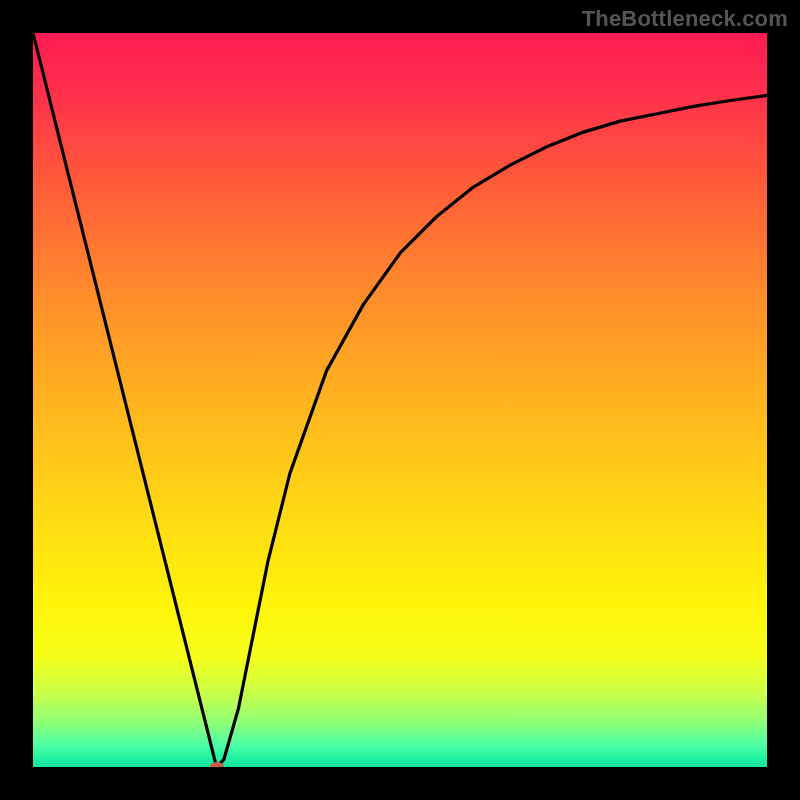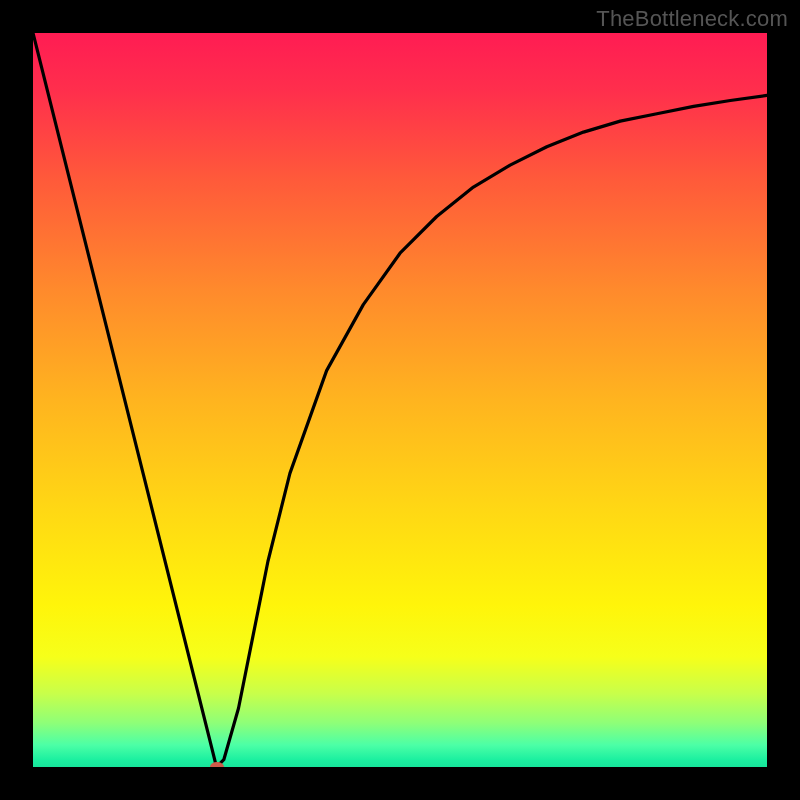--- a/index.html
+++ b/index.html
@@ -50,21 +50,21 @@
     left: 0; top: 0;
     width: 734px;
     height: 734px;
   }
   .attribution {
     position: absolute;
     top: 6px;
     right: 12px;
     color: #555;
     font-size: 22px;
-    font-weight: 400;
+    font-weight: 700;
     letter-spacing: 0.2px;
     user-select: none;
   }
   .marker {
     position: absolute;
     width: 14px;
     height: 10px;
     background: #cf5b4a;
     border-radius: 50%;
     transform: translate(-50%, -50%);

